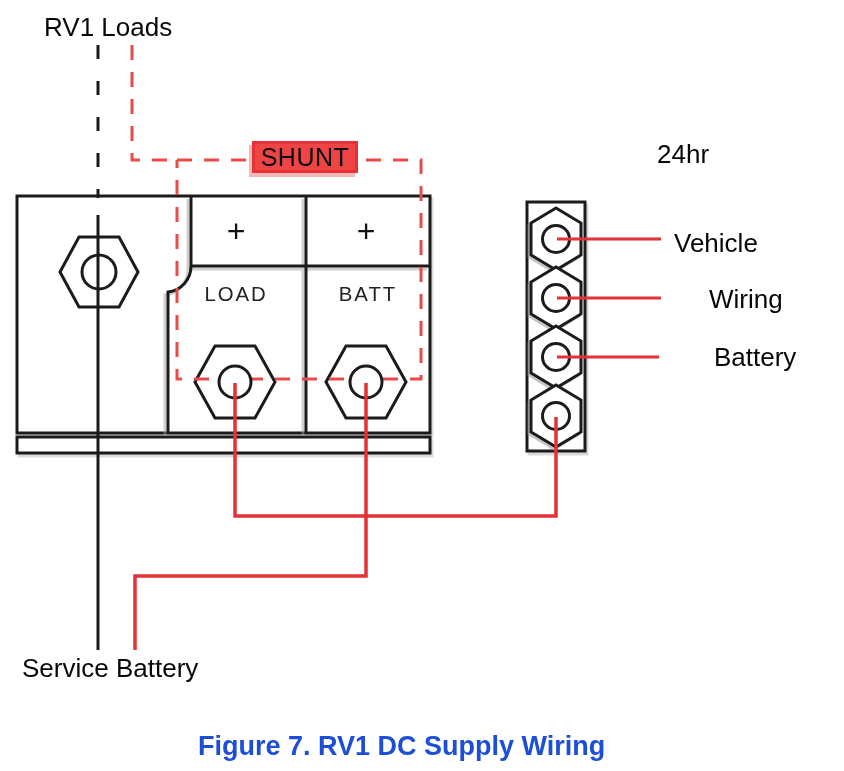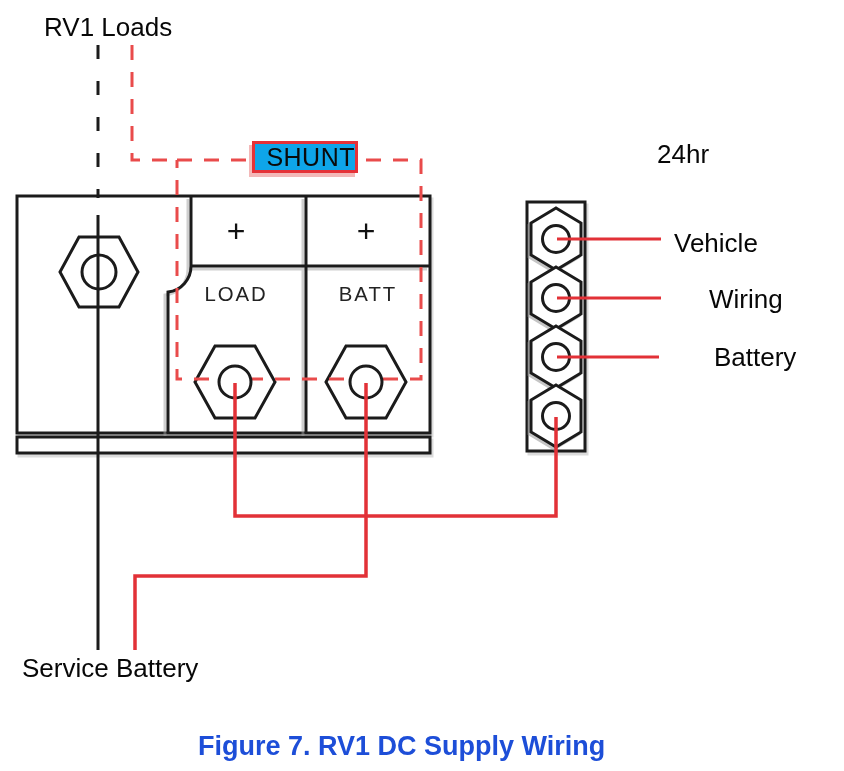--- a/index.html
+++ b/index.html
@@ -18,22 +18,22 @@
   .shadow-box{filter:drop-shadow(2px 3px 0 rgba(176,176,176,.45));}
   .shadow-lines{filter:drop-shadow(-3px 3px 0 rgba(160,160,160,.5));}
   .shadow-hex{filter:drop-shadow(-2px 2px 0 rgba(150,150,150,.55));}
   
   .lbl{position:absolute;font-size:26px;line-height:1.1;white-space:nowrap;color:#070707;}
   .cell-word{position:absolute;transform:translate(-50%,-50%) scaleX(.97);
     font-size:21px;letter-spacing:2px;color:#232323;white-space:nowrap;}
   .plus{position:absolute;transform:translate(-50%,-54%);font-size:32px;font-weight:300;color:#111;}
   .shunt-box{
     position:absolute;left:252px;top:141px;width:106px;height:32px;box-sizing:border-box;
-    background:#0ea5e9;border:3px solid var(--shunt-border);
-    display:flex;align-items:center;justify-content:flex-end;
+    background:#ef4444;border:3px solid var(--shunt-border);
+    display:flex;align-items:center;justify-content:center;
     font-size:25px;letter-spacing:.5px;color:#0a0a0a;
     box-shadow:-3px 4px 0 var(--shunt-shadow-pink);
   }
   .caption{position:absolute;left:198px;top:731px;font-size:27px;font-weight:bold;
     white-space:nowrap;color:#1d4ed8;}
 </style>
 </head>
 <body>
 
 <div class="stage">

